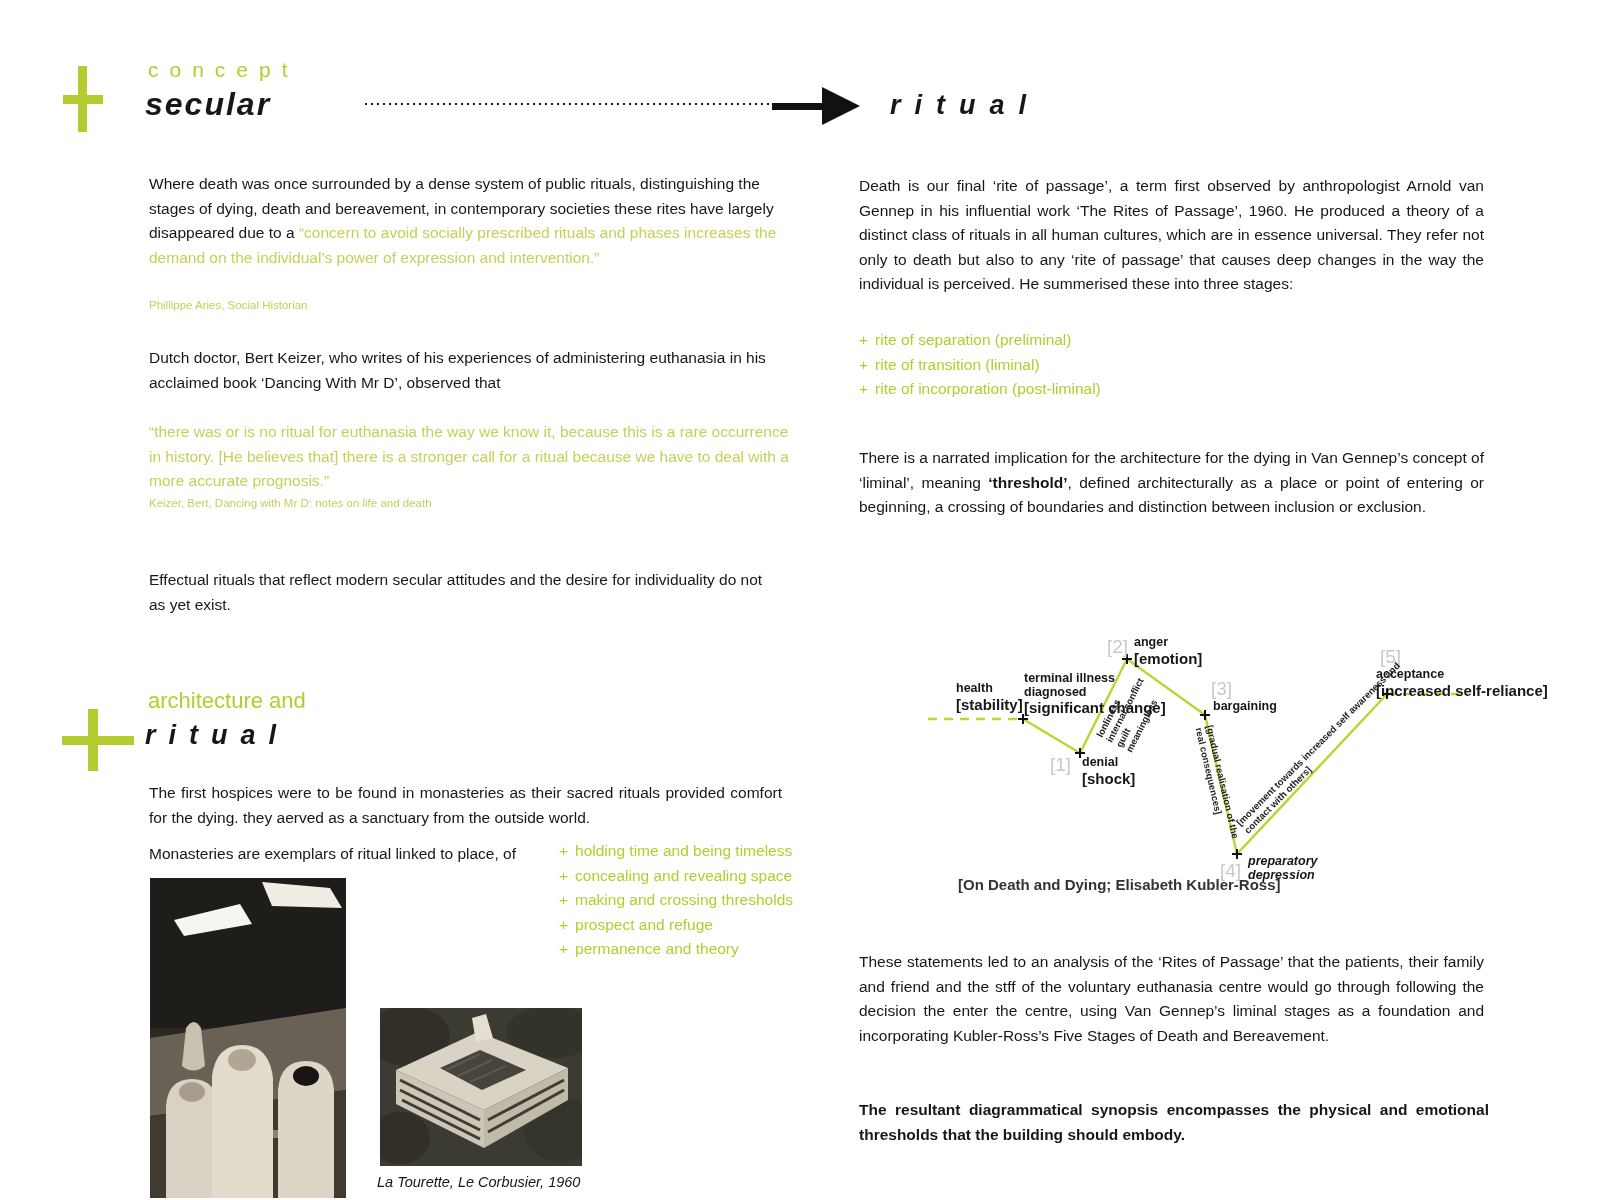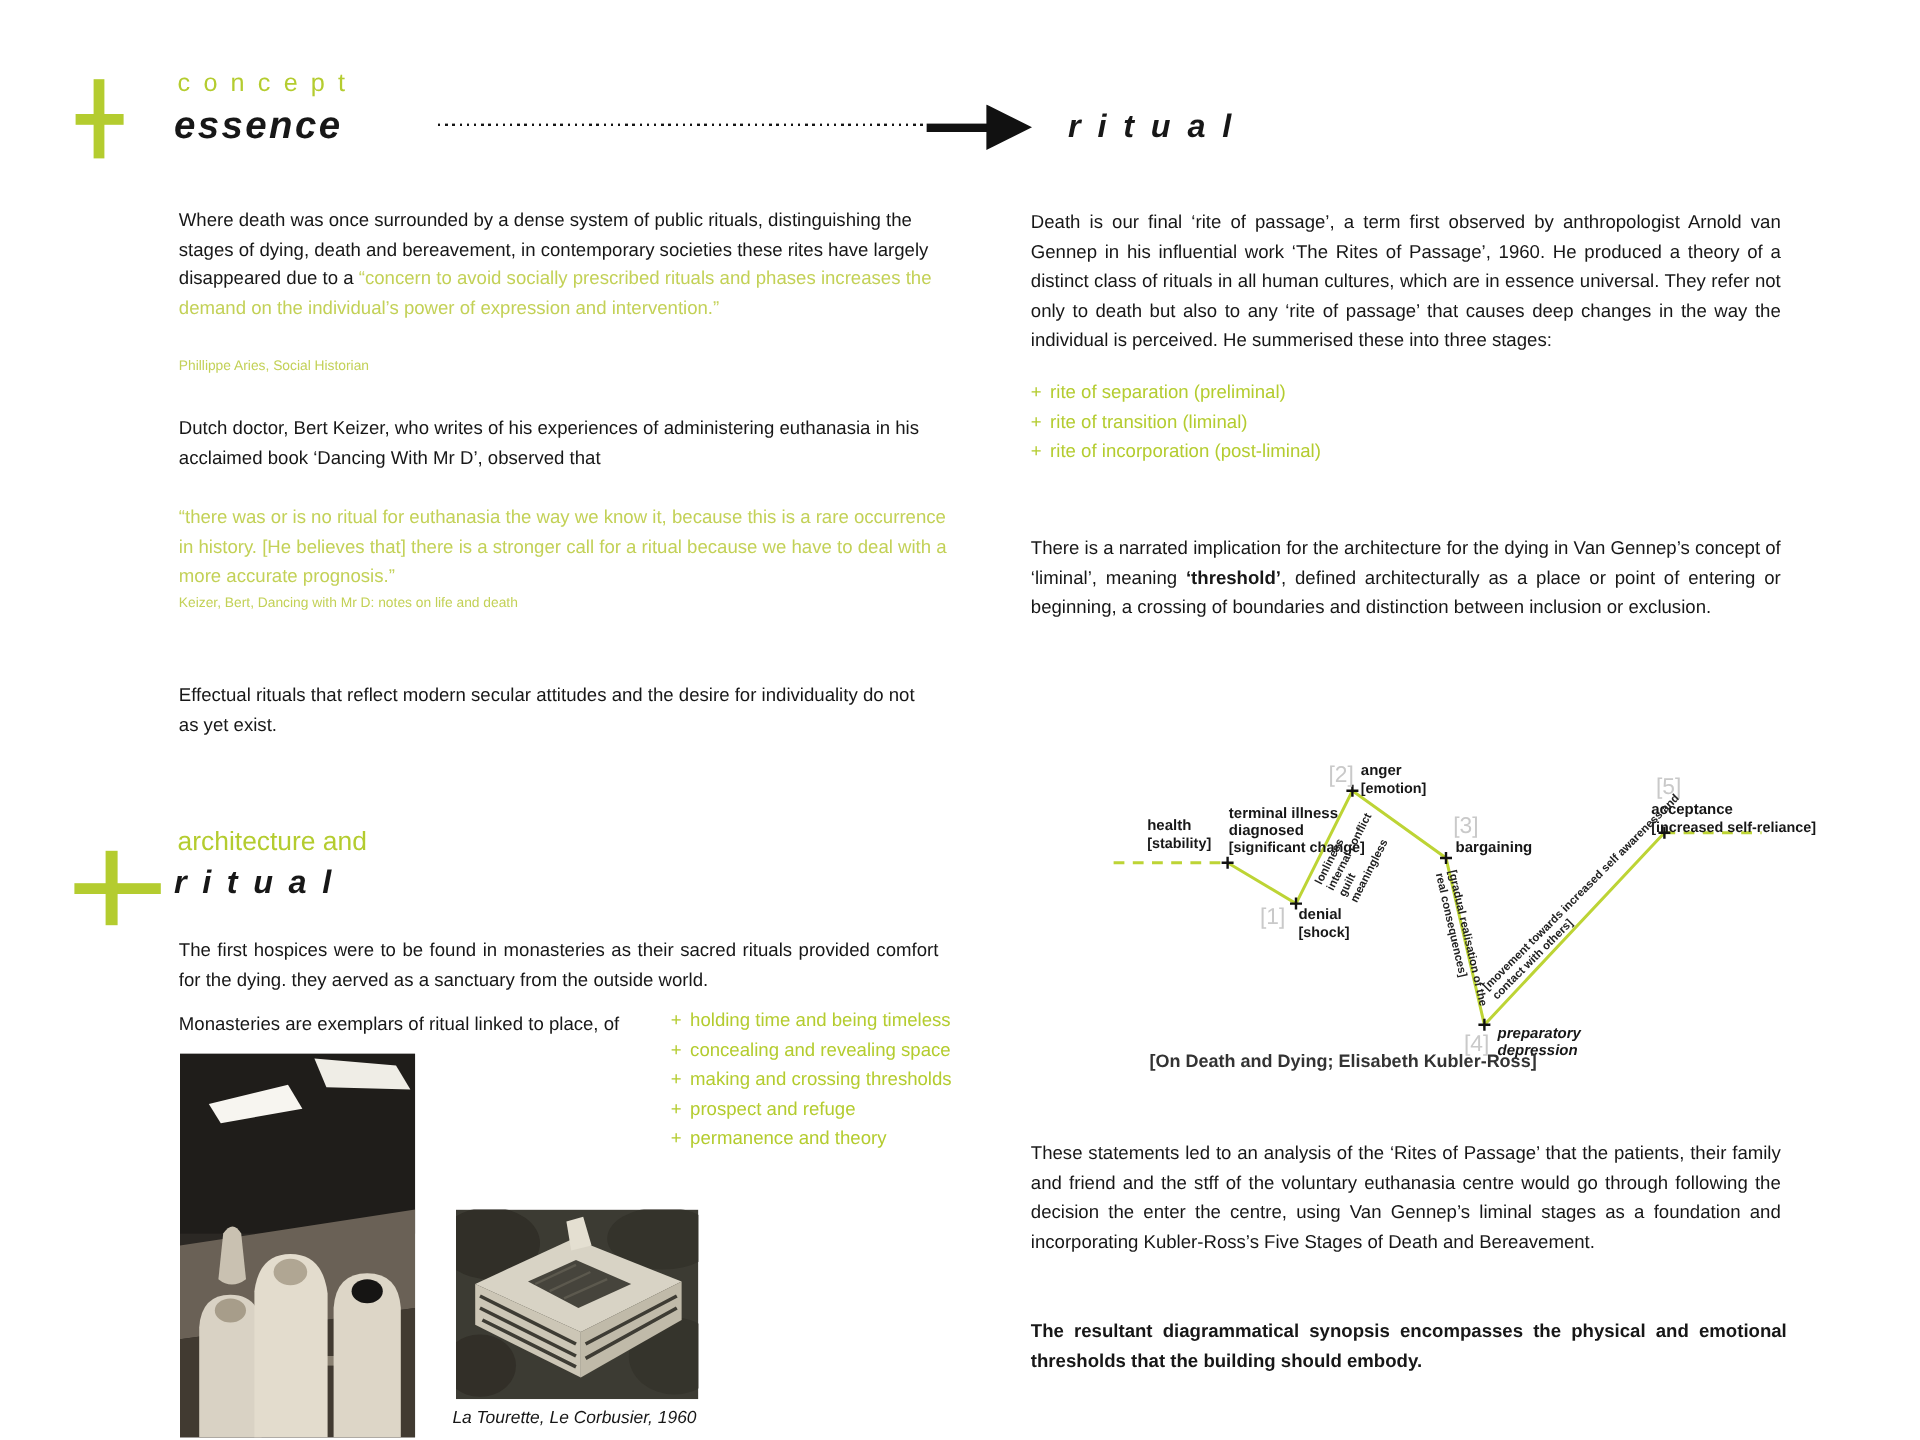--- a/index.html
+++ b/index.html
@@ -32,36 +32,36 @@
 
   .g-item{font-size:15.5px;line-height:24.5px;color:var(--green);white-space:nowrap;}
   .g-item .pb{margin-right:7px;}
 
   .caption-it{font-size:14.5px;font-style:italic;white-space:nowrap;}
 
   
   #diagram{position:absolute;left:880px;top:612px;width:570px;height:295px;}
   #diagram .dg{position:absolute;}
   .dlab{font-size:12.5px;font-weight:bold;line-height:13.5px;white-space:nowrap;}
-  .dsub{font-size:12px;font-weight:bold;white-space:nowrap;}
+  .dsub{font-size:15px;font-weight:bold;white-space:nowrap;}
   .dnum{font-size:19px;color:var(--stage-gray);white-space:nowrap;}
   .dann{font-size:9.5px;font-weight:bold;line-height:11px;white-space:nowrap;transform-origin:left top;color:#222;}
   .dcap{font-size:15px;color:#333;white-space:nowrap;font-weight:bold;}
 </style>
 </head>
 <body>
 
 <div id="page">
 
   <div class="abs plus" style="left:31px;top:66px;width:40px;height:66px;">
     <span class="ph" style="left:0;top:29px;width:40px;height:9px;"></span>
     <span class="pv" style="left:15px;top:0;width:9px;height:66px;"></span>
   </div>
   <div class="abs kicker" style="left:116px;top:58px;">concept</div>
-  <div class="abs title1" style="left:113px;top:86px;">essence</div>
+  <div class="abs title1" style="left:113px;top:86px;">secular</div>
   <div class="abs dotline" style="left:333px;top:103px;"></div>
   <svg class="abs" style="left:740px;top:87px;" width="88" height="38" viewBox="0 0 88 38">
     <rect x="0" y="16" width="58" height="7" fill="#111"></rect>
     <polygon points="50,0 88,19 50,38" fill="#111"></polygon>
   </svg>
   <div class="abs title2" style="left:858px;top:90px;">ritual</div>
 
   <p class="abs body" style="left:117px;top:172px;width:633px;">
     <span>Where death was once surrounded by a dense system of public rituals, distinguishing the stages of dying, death and bereavement, in contemporary societies these rites have largely disappeared due to a </span><span class="grn">“concern to avoid socially prescribed rituals and phases increases the demand on the individual’s power of expression and intervention.”</span>
   </p>
@@ -120,21 +120,21 @@
     <polygon points="16,62 104,102 104,140 16,96" fill="#ccc6b6"></polygon>
     <polygon points="104,102 188,60 188,92 104,140" fill="#c0baa9"></polygon>
     <polygon points="92,10 106,6 113,30 96,34" fill="#e4dfd1"></polygon>
     <path d="M20,72 L100,112 M20,82 L100,122 M22,92 L100,131" stroke="#3e3c34" stroke-width="3" fill="none"></path>
     <path d="M108,112 L184,72 M108,124 L184,82" stroke="#3e3c34" stroke-width="3" fill="none"></path>
   </svg>
   <div class="abs caption-it" style="left:345px;top:1174px;">La Tourette, Le Corbusier, 1960</div>
 
   <p class="abs body just" style="left:827px;top:174px;width:625px;">Death is our final ‘rite of passage’, a term first observed by anthropologist Arnold van Gennep in his influential work ‘The Rites of Passage’, 1960.  He produced a theory of a distinct class of rituals in all human cultures, which are in essence universal.  They refer not only to death but also to any ‘rite of passage’ that causes deep changes in the way the individual is perceived.  He summerised these into three stages:</p>
 
-  <div class="abs" style="left:827px;top:316px;">
+  <div class="abs" style="left:827px;top:328px;">
     <div class="g-item"><span class="pb">+</span><span>rite of separation (preliminal)</span></div>
     <div class="g-item"><span class="pb">+</span><span>rite of transition (liminal)</span></div>
     <div class="g-item"><span class="pb">+</span><span>rite of incorporation (post-liminal)</span></div>
   </div>
 
   <p class="abs body just" style="left:827px;top:446px;width:625px;">
     <span>There is a narrated implication for the architecture for the dying in Van Gennep’s concept of ‘liminal’, meaning </span><span class="bold">‘threshold’</span><span>, defined architecturally as a place or point of entering or beginning, a crossing of boundaries and distinction between inclusion or exclusion.</span>
   </p>
 
   <div id="diagram">

